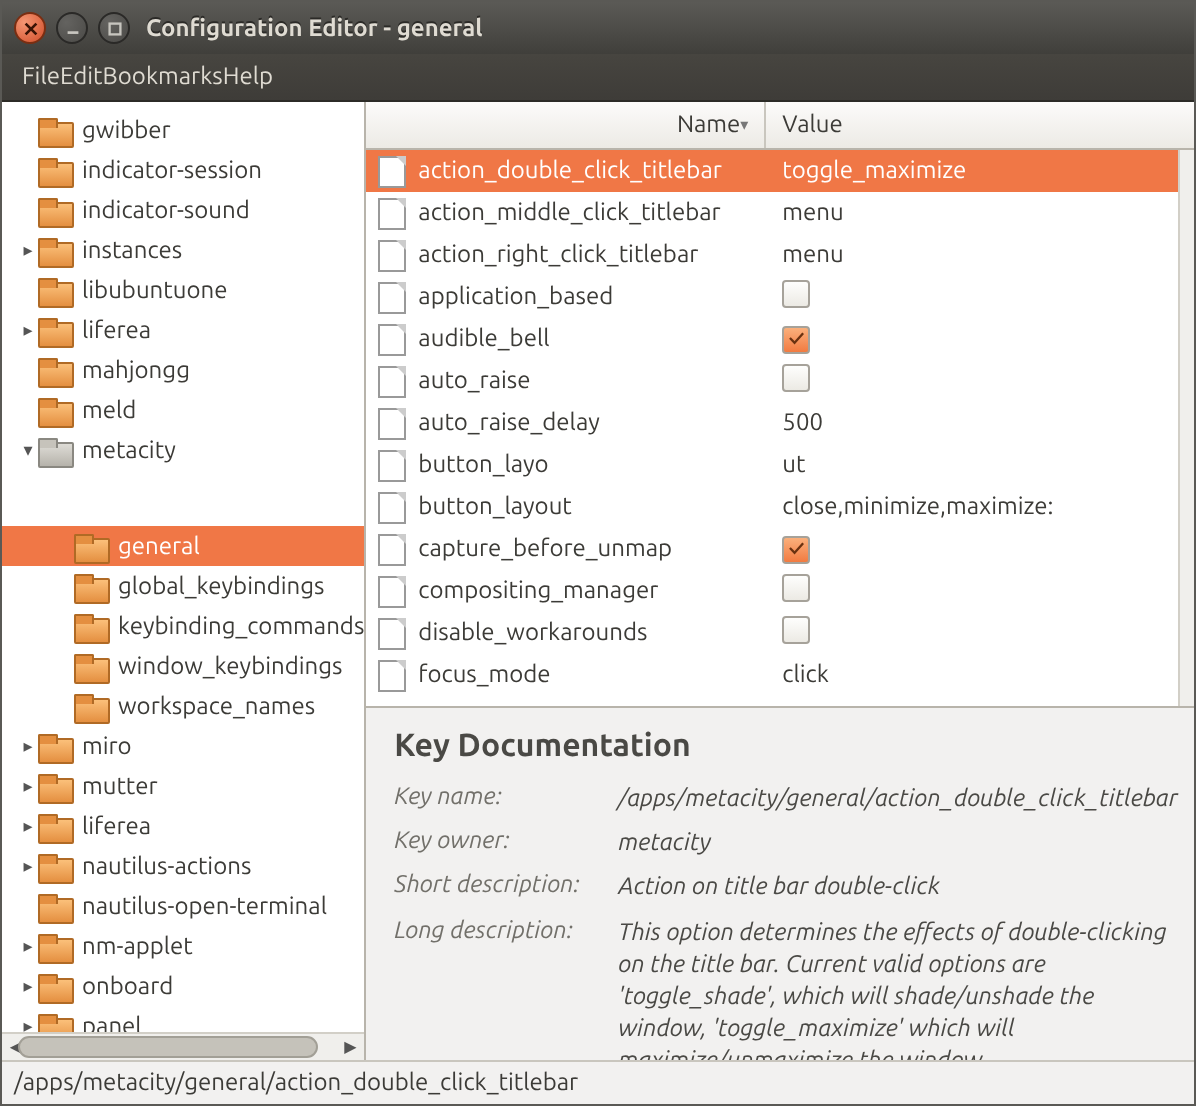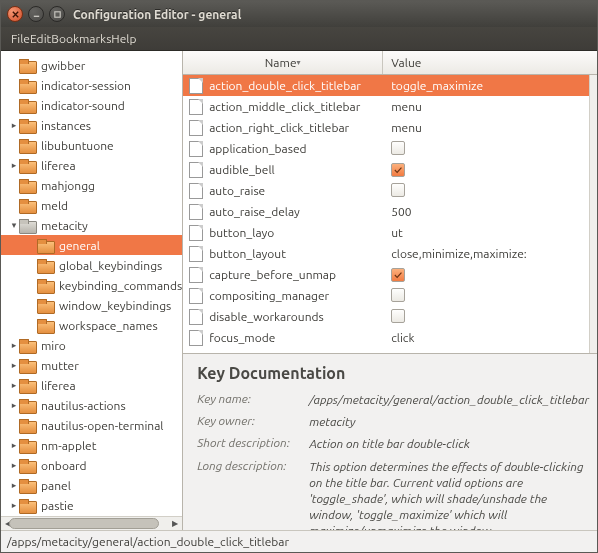--- a/index.html
+++ b/index.html
@@ -30,21 +30,21 @@
   .tree-node.sel { background:#f07746; color:#fff; }
   .tree-node.sel * { color:#fff; }
   .tree-label { padding-left:2px; }
   .tree-hscroll { height:14px; background:#f0efec; border-top:1px solid #d2cfc7; display:flex; align-items:center; padding:0 2px; position:relative;}
   .tree-hscroll .thumb { position:absolute; left:8px; width:150px; top:1px; bottom:1px; background:#c5c2ba; border:1px solid #a29f96; border-radius:6px;}
   .tree-hscroll .arrow { width:10px; text-align:center; font-size:8px; color:#555;}
 
   .right-container { flex:1; display:flex; flex-direction:column; background:#fff; }
   .table-header { display:flex; height:24px; background:linear-gradient(to bottom,#fcfbfa,#eceae5); border-bottom:1px solid #b8b4ab; }
   .th { display:flex; align-items:center; padding:0 8px; border-right:1px solid #c9c6be; color:#555; }
-  .th.name { width:200px; justify-content:center; }
+  .th.name { width:200px; justify-content:flex-end; }
   .th.value { flex:1; }
   .sort-ind { font-size:8px; color:#777;}
   .tbl-body { flex:0 0 auto; height:278px; overflow:hidden; position:relative;}
   .row { display:flex; align-items:center; height:21px; padding-left:6px; }
   .row.sel { background:#f07746; color:#fff; }
   .row.sel * { color:#fff; }
   .cell-name { width:194px; display:flex; align-items:center; gap:6px;}
   .cell-value { flex:1; padding-left:8px; }
   .prop-icon { width:14px; height:16px; background:#fff; border:1px solid #999; position:relative; flex-shrink:0;}
   .prop-icon::after{ content:""; position:absolute; right:-1px; top:-1px; width:0; height:0; border-top:5px solid #ccc; border-left:5px solid transparent;}
@@ -133,21 +133,21 @@
         <div class="tree-node" style="padding-left: 8px;">
           <span class="expander"></span>
           <span class="folder-icon"></span>
           <span class="tree-label">meld</span>
         </div>
         <div class="tree-node" style="padding-left: 8px;">
           <span class="expander">▾</span>
           <span class="folder-icon grey"></span>
           <span class="tree-label">metacity</span>
         </div>
-        <div class="tree-node sel" style="padding-left: 26px;">
+        <div class="tree-node sel" style="padding-left: 26px; margin-top: 28px;">
           <span class="expander"></span>
           <span class="folder-icon"></span>
           <span class="tree-label">general</span>
         </div>
         <div class="tree-node" style="padding-left: 26px;">
           <span class="expander"></span>
           <span class="folder-icon"></span>
           <span class="tree-label">global_keybindings</span>
         </div>
         <div class="tree-node" style="padding-left: 26px;">

